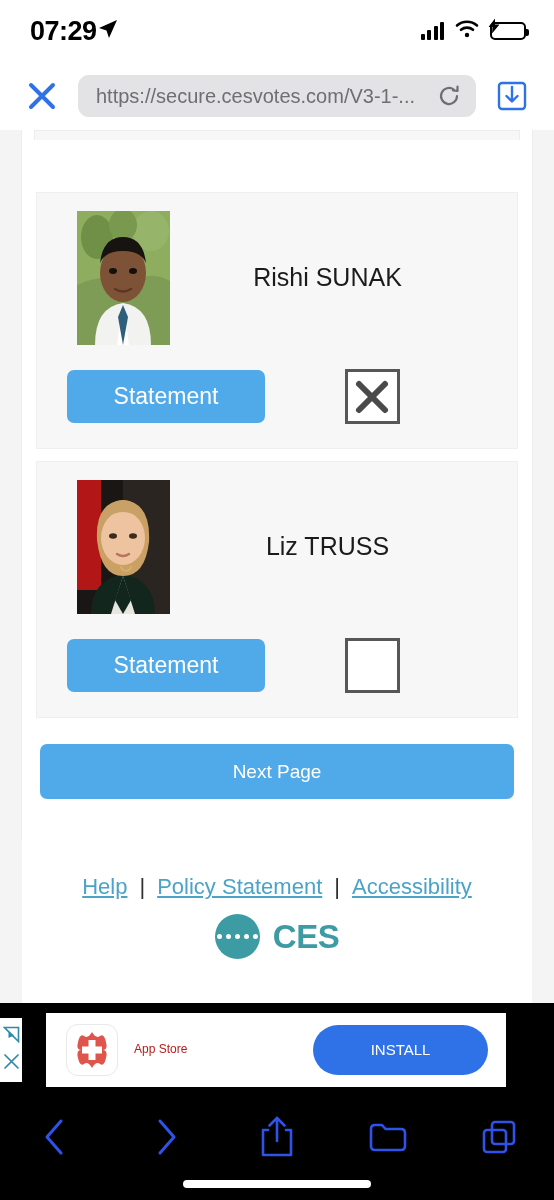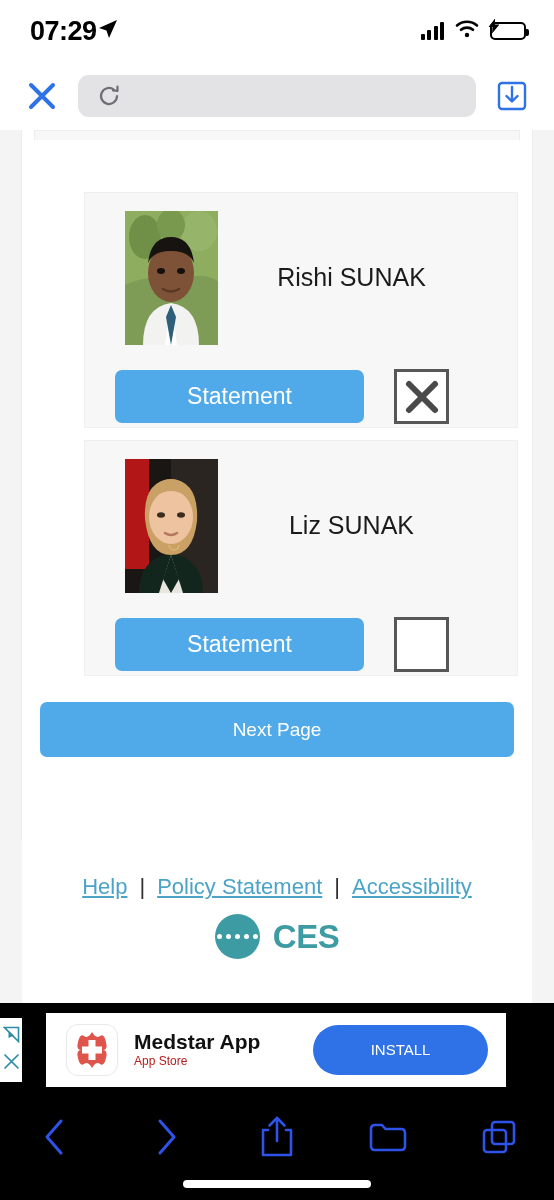--- a/index.html
+++ b/index.html
@@ -105,23 +105,22 @@
     background:#f7f7f7;
     border:1px solid #ededed;
     border-bottom:none;
     margin:0 -2px;
   }
 
   .cand-card {
     background:#f7f7f7;
     border:1px solid #efefef;
     margin-top:55px;
-    padding:18px 16px 3px 16px;
-    position:relative;
-    margin-left:48px;
+    padding:18px 16px 24px 16px;
+    position:relative;
   }
   .cand-top {
     display:flex;
     align-items:flex-start;
   }
   .photo {
     width:93px;
     height:134px;
     flex:0 0 auto;
     margin-left:24px;
@@ -135,21 +134,21 @@
     color:#1b1b1b;
     padding-top:52px;
     padding-right:16px;
   }
   .cand-bottom {
     display:flex;
     align-items:center;
     margin-top:24px;
   }
   .stmt-btn {
-    width:249px;
+    width:198px;
     height:53px;
     background:#50a9e8;
     border:none;
     border-radius:7px;
     color:#ffffff;
     font-size:23px;
     font-family:"Liberation Sans", sans-serif;
     cursor:pointer;
     margin-left:14px;
   }
@@ -343,20 +342,21 @@
   </div>
 </div>
 
 <div class="url-bar">
   <div class="close-x">
     <svg width="30" height="30" viewBox="0 0 30 30">
       <path d="M4 4 L26 26 M26 4 L4 26" stroke="#2f72e8" stroke-width="4" stroke-linecap="round"></path>
     </svg>
   </div>
   <div class="url-pill">
+    <span class="url-text">https://secure.cesvotes.com/V3-1-...</span>
     <span class="reload-btn">
       <svg width="24" height="24" viewBox="0 0 24 24">
         <path d="M20 12 a8 8 0 1 1 -3.2 -6.4" stroke="#6e6e73" stroke-width="2.2" fill="none" stroke-linecap="round"></path>
         <path d="M20.5 2.5 L20.5 7 L16 6.4" stroke="#6e6e73" stroke-width="2.2" fill="none" stroke-linecap="round" stroke-linejoin="round"></path>
       </svg>
     </span>
   </div>
   <div class="dl-btn">
     <svg width="32" height="32" viewBox="0 0 32 32">
       <rect x="3" y="3" width="26" height="26" rx="3" stroke="#2f72e8" stroke-width="2.4" fill="none"></rect>
@@ -415,21 +415,21 @@
             <path d="M46 96 L38 120 L46 134 L54 120 Z" fill="#12261d"></path>
             <path d="M20 60 Q18 22 46 20 Q74 22 72 62 Q68 96 46 96 Q24 96 20 60 Z" fill="#caa064"></path>
             <ellipse cx="46" cy="58" rx="22" ry="27" fill="#edc3a0"></ellipse>
             <path d="M24 46 Q28 20 46 20 Q64 20 68 46 Q60 32 46 32 Q32 32 24 46 Z" fill="#c9a166"></path>
             <ellipse cx="36" cy="56" rx="4" ry="2.8" fill="#3b2c1e"></ellipse>
             <ellipse cx="56" cy="56" rx="4" ry="2.8" fill="#3b2c1e"></ellipse>
             <path d="M40 74 Q46 78 52 74" stroke="#b5755f" stroke-width="2.4" fill="none" stroke-linecap="round"></path>
             <path d="M44 86 a5 5 0 0 0 10 0" stroke="#d9b472" stroke-width="1.6" fill="none"></path>
           </svg>
         </div>
-        <div class="cand-name">Liz SUNAK</div>
+        <div class="cand-name">Liz TRUSS</div>
       </div>
       <div class="cand-bottom">
         <button class="stmt-btn">Statement</button>
         <div class="vote-wrap">
           <div class="vote-box"></div>
         </div>
       </div>
     </div>
 
     <div class="next-wrap">
@@ -473,21 +473,20 @@
     </span>
   </div>
   <div class="ad-main">
     <div class="ad-icon">
       <svg width="42" height="42" viewBox="0 0 42 42">
         <path d="M21 3 Q25 10 29 7 Q33 4 35 13 Q37 21 32 21 Q37 21 35 29 Q33 38 29 35 Q25 32 21 39 Q17 32 13 35 Q9 38 7 29 Q5 21 10 21 Q5 21 7 13 Q9 4 13 7 Q17 10 21 3 Z" fill="#e0554b"></path>
         <path d="M17.5 11 H24.5 V17.5 H31 V24.5 H24.5 V31 H17.5 V24.5 H11 V17.5 H17.5 Z" fill="#ffffff"></path>
       </svg>
     </div>
     <div class="ad-txt">
-      <div class="ad-title">Medstar App</div>
       <div class="ad-sub">App Store</div>
     </div>
     <button class="ad-install">INSTALL</button>
   </div>
 </div>
 
 <div class="toolbar">
   <div class="tb-btn">
     <svg width="28" height="38" viewBox="0 0 28 38">
       <path d="M20 3 L6 19 L20 35" stroke="#2f52e8" stroke-width="3" fill="none" stroke-linecap="round" stroke-linejoin="round"></path>

